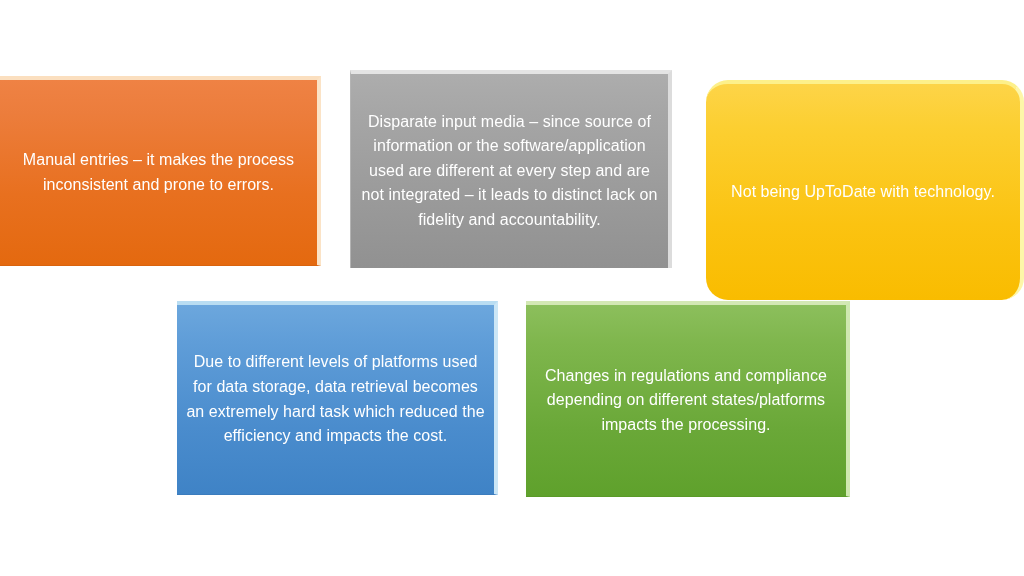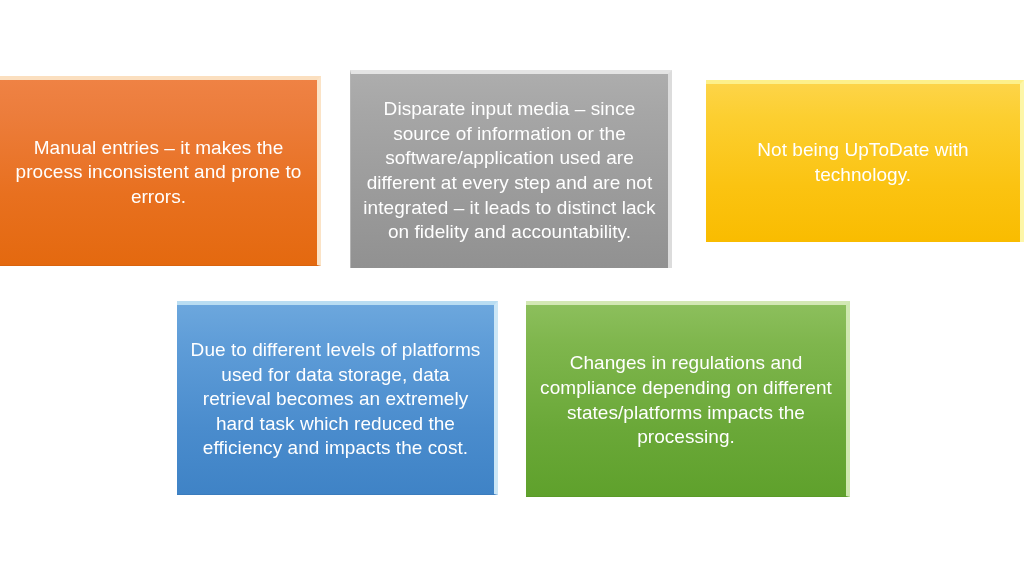--- a/index.html
+++ b/index.html
@@ -20,21 +20,21 @@
   .box {
     position: absolute;
     box-sizing: border-box;
     display: flex;
     align-items: center;
     justify-content: center;
     overflow: hidden;
   }
   .box-text {
     color: #ffffff;
-    font-size: 19px;
+    font-size: 16px;
     line-height: 24.6px;
     text-align: center;
     font-weight: 400;
     white-space: pre-line;
     padding: 0 8px;
     letter-spacing: 0.05px;
   }
 
   
   #card-manual-entries {
@@ -59,24 +59,25 @@
     border-top: 4px solid #e4e4e4;
     border-right: 4px solid #dcdcdc;
     border-left: 1px solid #b4b4b4;
   }
 
   
   #card-not-uptodate {
     left: 706px;
     top: 80px;
     width: 318px;
-    height: 162px;
+    height: 220px;
     background: linear-gradient(180deg, #fdd448 0%, #fccf31 20%, #fbc311 65%, #f9bc00 100%);
     border-top: 4px solid #fdf08a;
     border-right: 4px solid #fdf6a8;
+    border-radius: 22px;
   }
 
   
   #card-data-retrieval {
     left: 177px;
     top: 301px;
     width: 321px;
     height: 194px;
     background: linear-gradient(180deg, #6ca7dd 0%, #5f9dd8 20%, #4a8ccd 65%, #3f83c6 100%);
     border-top: 4px solid #b9ddf2;

